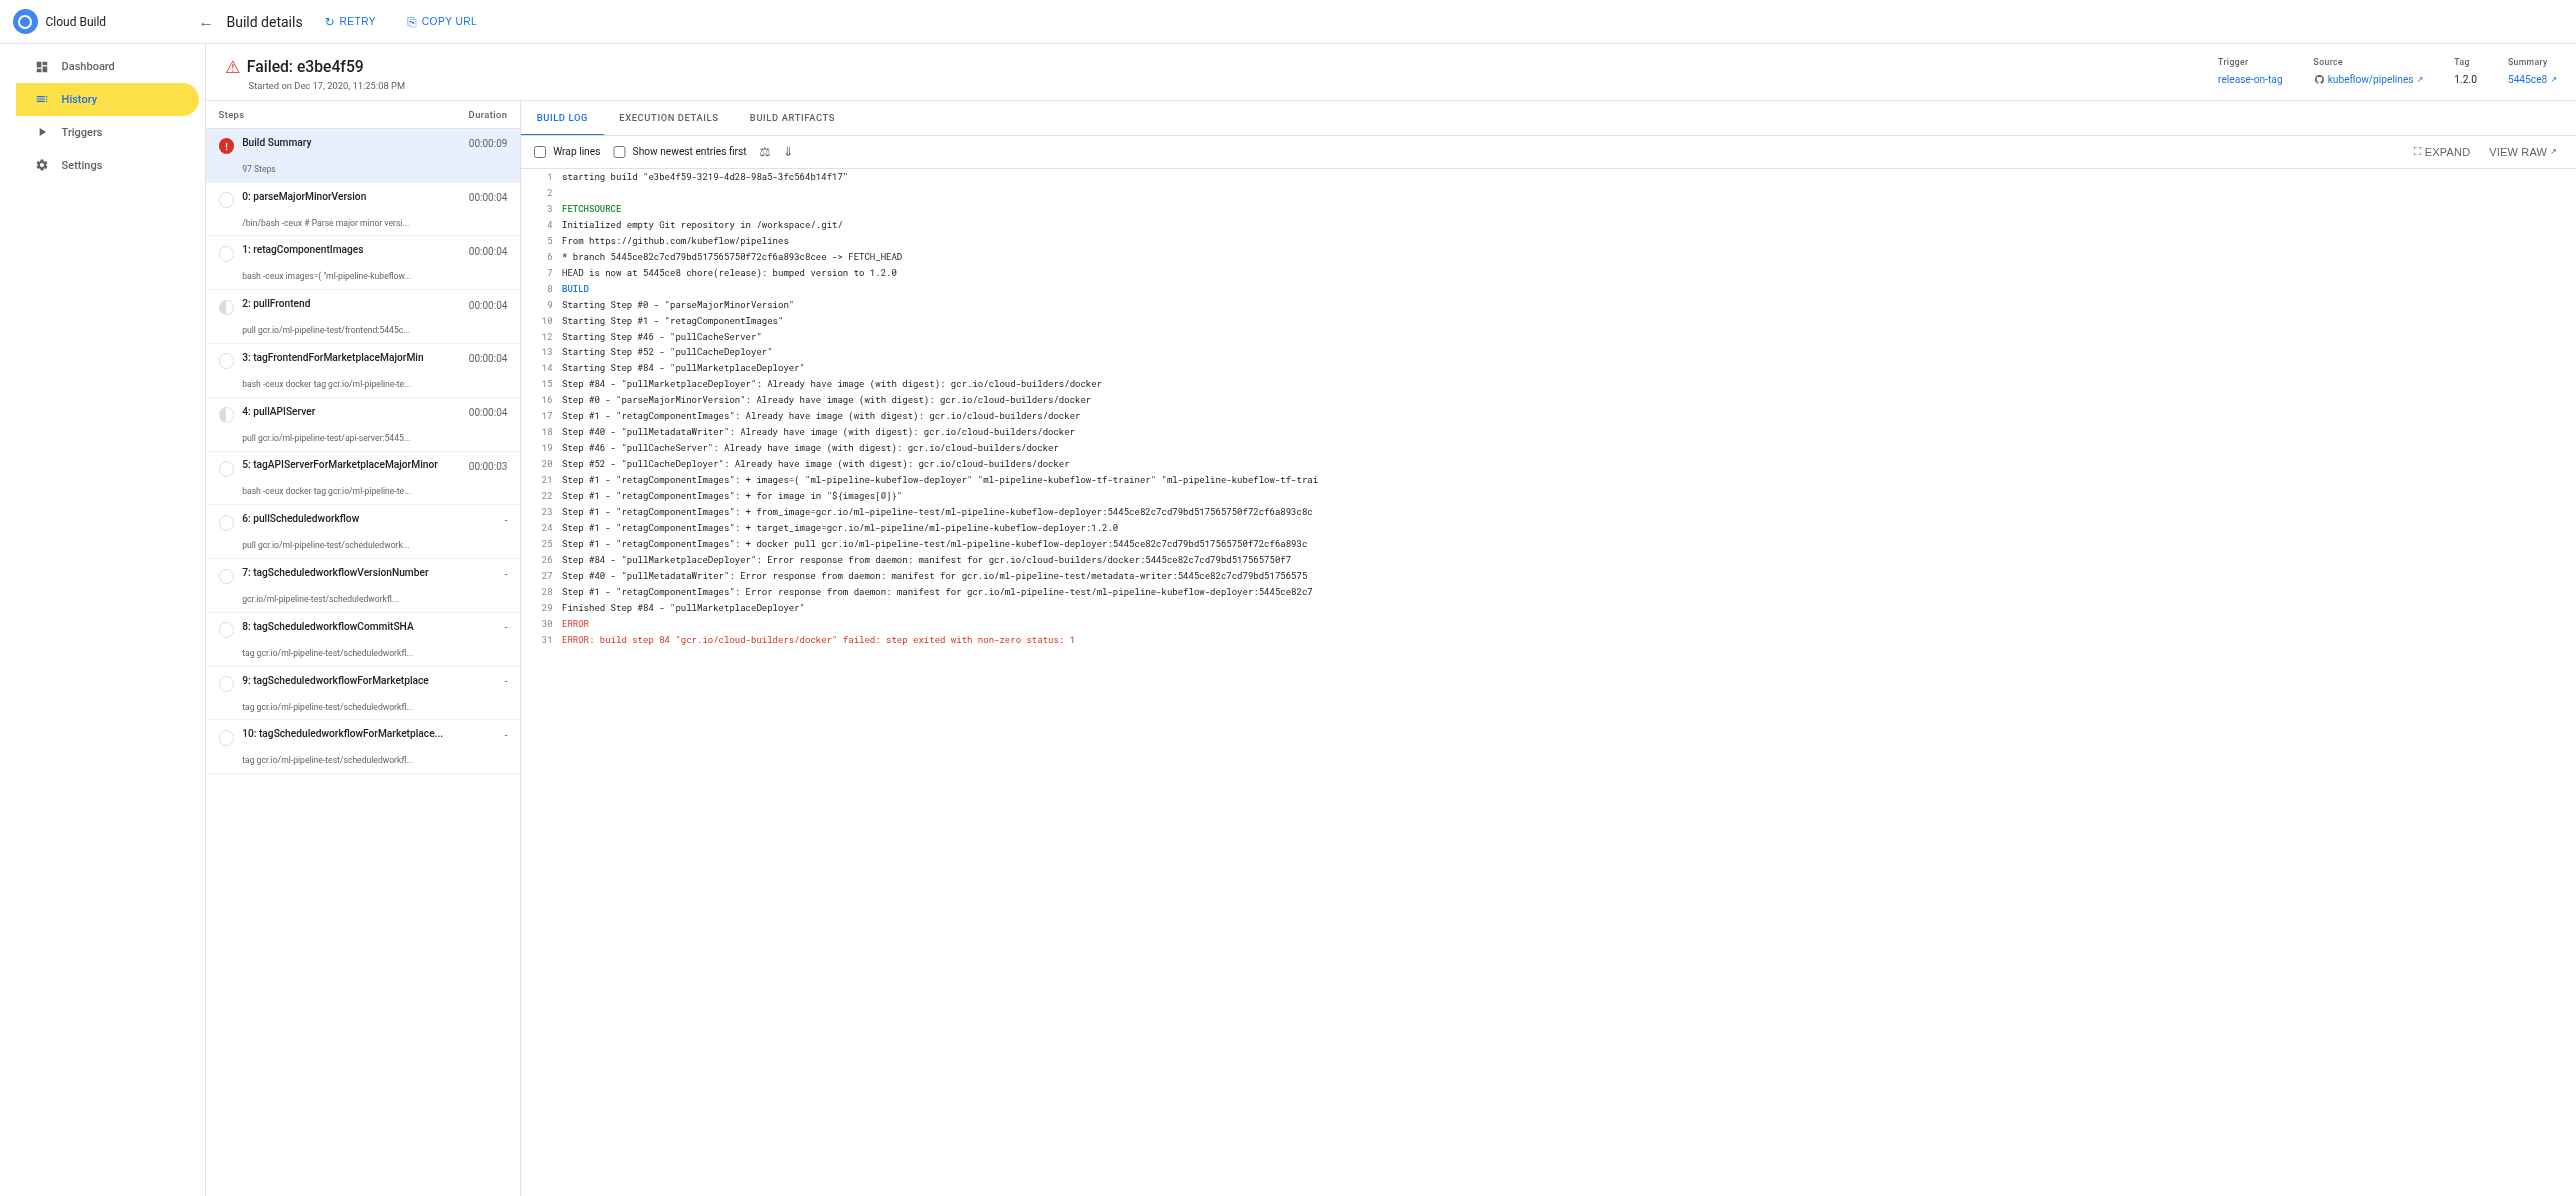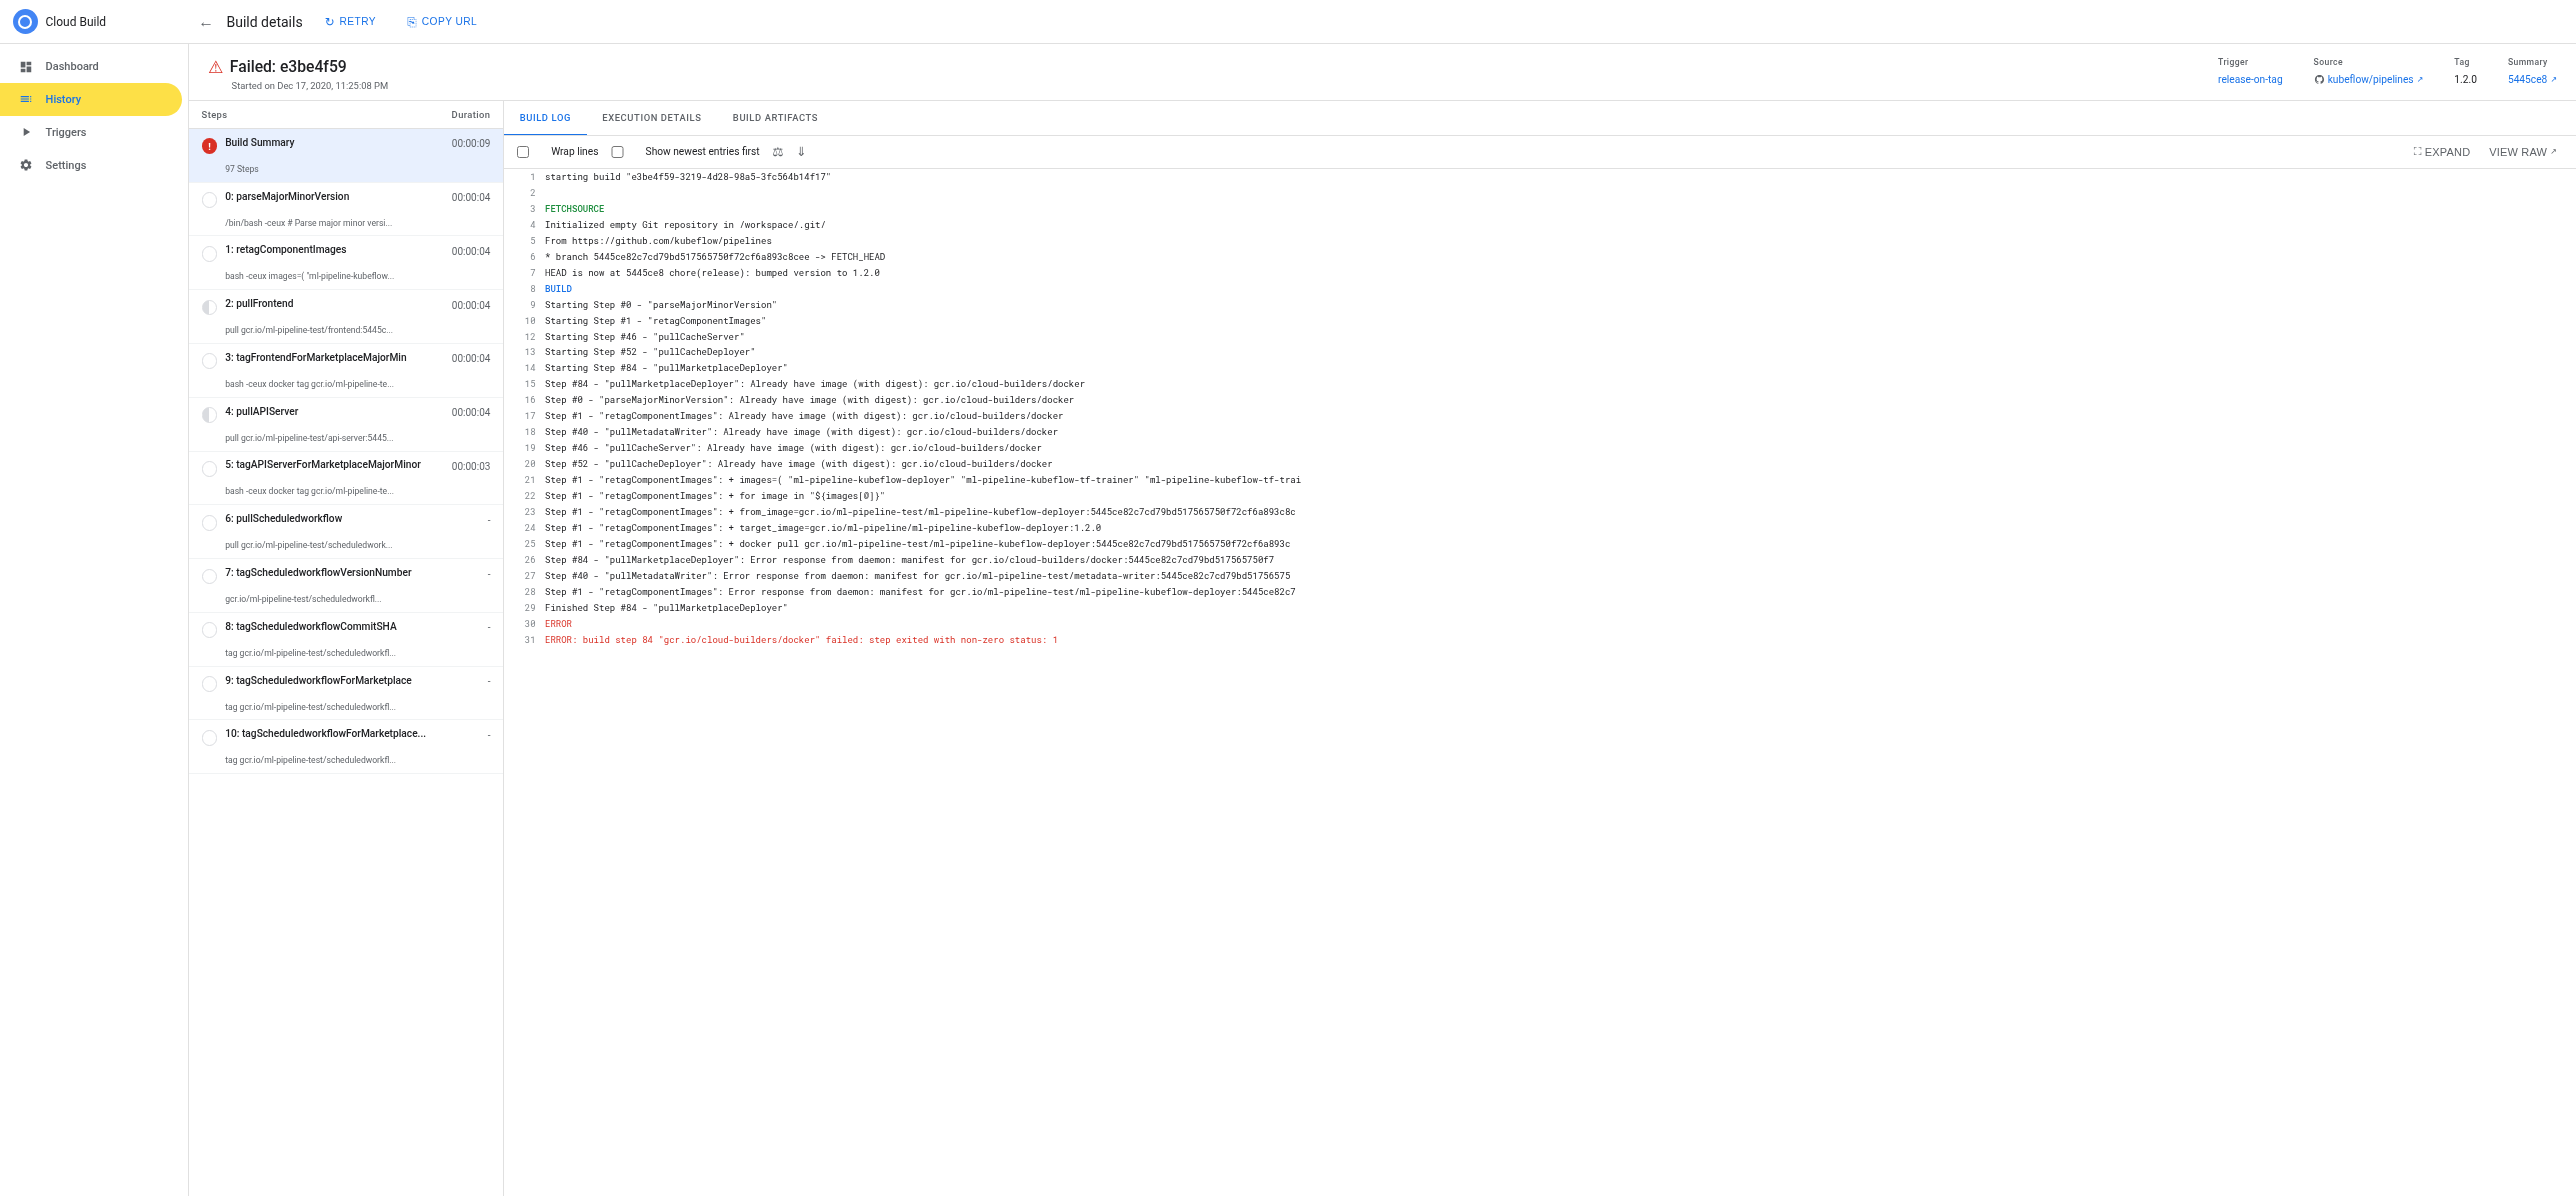--- a/index.html
+++ b/index.html
@@ -13,21 +13,21 @@
     .app-title { font-size: 12px; font-weight: 400; color: #202124; }
     .top-bar-main { display: flex; align-items: center; gap: 12.6px; flex: 1; }
     .back-btn { background: none; border: none; cursor: pointer; color: #5f6368; font-size: 15.7px; display: flex; align-items: center; }
     .page-title { font-size: 14px; font-weight: 400; color: #202124; }
     .action-btn { display: flex; align-items: center; gap: 4.7px; border: none; background: none; cursor: pointer; color: #1a73e8; font-size: 10.2px; font-weight: 500; letter-spacing: 0.4px; padding: 4.7px 9.4px; border-radius: 3.1px; }
 
     
     .main-layout { display: flex; flex: 1; overflow: hidden; }
 
     
-    .sidebar { width: 189px; border-right: 0.8px solid #e0e0e0; flex-shrink: 0; padding-top: 6.3px; }
+    .sidebar { width: 206px; border-right: 0.8px solid #e0e0e0; flex-shrink: 0; padding-top: 6.3px; padding-left: 16px; }
     .sidebar-item { display: flex; align-items: center; gap: 12.6px; padding: 9.4px 19px; cursor: pointer; color: #5f6368; font-size: 11px; font-weight: 500; border-radius: 0 19px 19px 0; margin-right: 6.3px; }
     .sidebar-item.active { background: #fde047; color: #1a73e8; }
     .sidebar-icon { font-size: 14px; display: flex; align-items: center; }
 
     
     .content { flex: 1; overflow: hidden; display: flex; flex-direction: column; }
 
     
     .build-header { padding: 12.6px 19px 9.4px; border-bottom: 0.8px solid #e0e0e0; display: flex; align-items: flex-start; justify-content: space-between; flex-shrink: 0; }
     .build-status { display: flex; flex-direction: column; gap: 3.1px; }
@@ -56,21 +56,21 @@
     .step-name { font-size: 10.2px; font-weight: 500; color: #202124; }
     .step-sub { font-size: 8.6px; color: #5f6368; margin-top: 16px; white-space: nowrap; overflow: hidden; text-overflow: ellipsis; }
     .step-duration { font-size: 10px; color: #5f6368; flex-shrink: 0; padding-top: 1.6px; }
 
     
     .log-panel { flex: 1; overflow: hidden; display: flex; flex-direction: column; }
     .log-tabs { display: flex; border-bottom: 0.8px solid #e0e0e0; flex-shrink: 0; }
     .log-tab { padding: 11px 15.7px; font-size: 9.4px; font-weight: 500; letter-spacing: 0.6px; color: #5f6368; cursor: pointer; border-bottom: 1.6px solid transparent; }
     .log-tab.active { color: #1a73e8; border-bottom-color: #1a73e8; }
     .log-toolbar { display: flex; align-items: center; gap: 12.6px; padding: 6.3px 12.6px; border-bottom: 0.8px solid #e0e0e0; flex-shrink: 0; }
-    .log-checkbox { display: flex; align-items: center; gap: 22px; font-size: 10.2px; color: #202124; cursor: pointer; }
+    .log-checkbox { display: flex; align-items: center; gap: 7px; font-size: 10.2px; color: #202124; cursor: pointer; }
     .log-checkbox input { width: 12.6px; height: 12.6px; cursor: pointer; }
     .log-actions { margin-left: auto; display: flex; gap: 6.3px; }
     .log-action-btn { border: none; background: none; cursor: pointer; color: #5f6368; font-size: 11px; padding: 3.1px 6.3px; border-radius: 3.1px; display: flex; align-items: center; gap: 3.1px; font-weight: 500; letter-spacing: 0.2px; }
     .log-content { flex: 1; overflow-y: auto; background: #fff; font-family: 'Roboto Mono', 'Courier New', monospace; font-size: 9px; padding: 0; }
     .log-line { display: flex; gap: 9.4px; padding: 0.8px 12.6px; line-height: 1.6; }
     .log-line-num { color: #80868b; width: 19px; text-align: right; flex-shrink: 0; user-select: none; }
     .log-line-text { color: #202124; word-break: break-all; }
     .log-line-text.fetch { color: #1e8e3e; font-weight: 500; }
     .log-line-text.build { color: #1a73e8; font-weight: 500; }
     .log-line-text.error { color: #d93025; }

